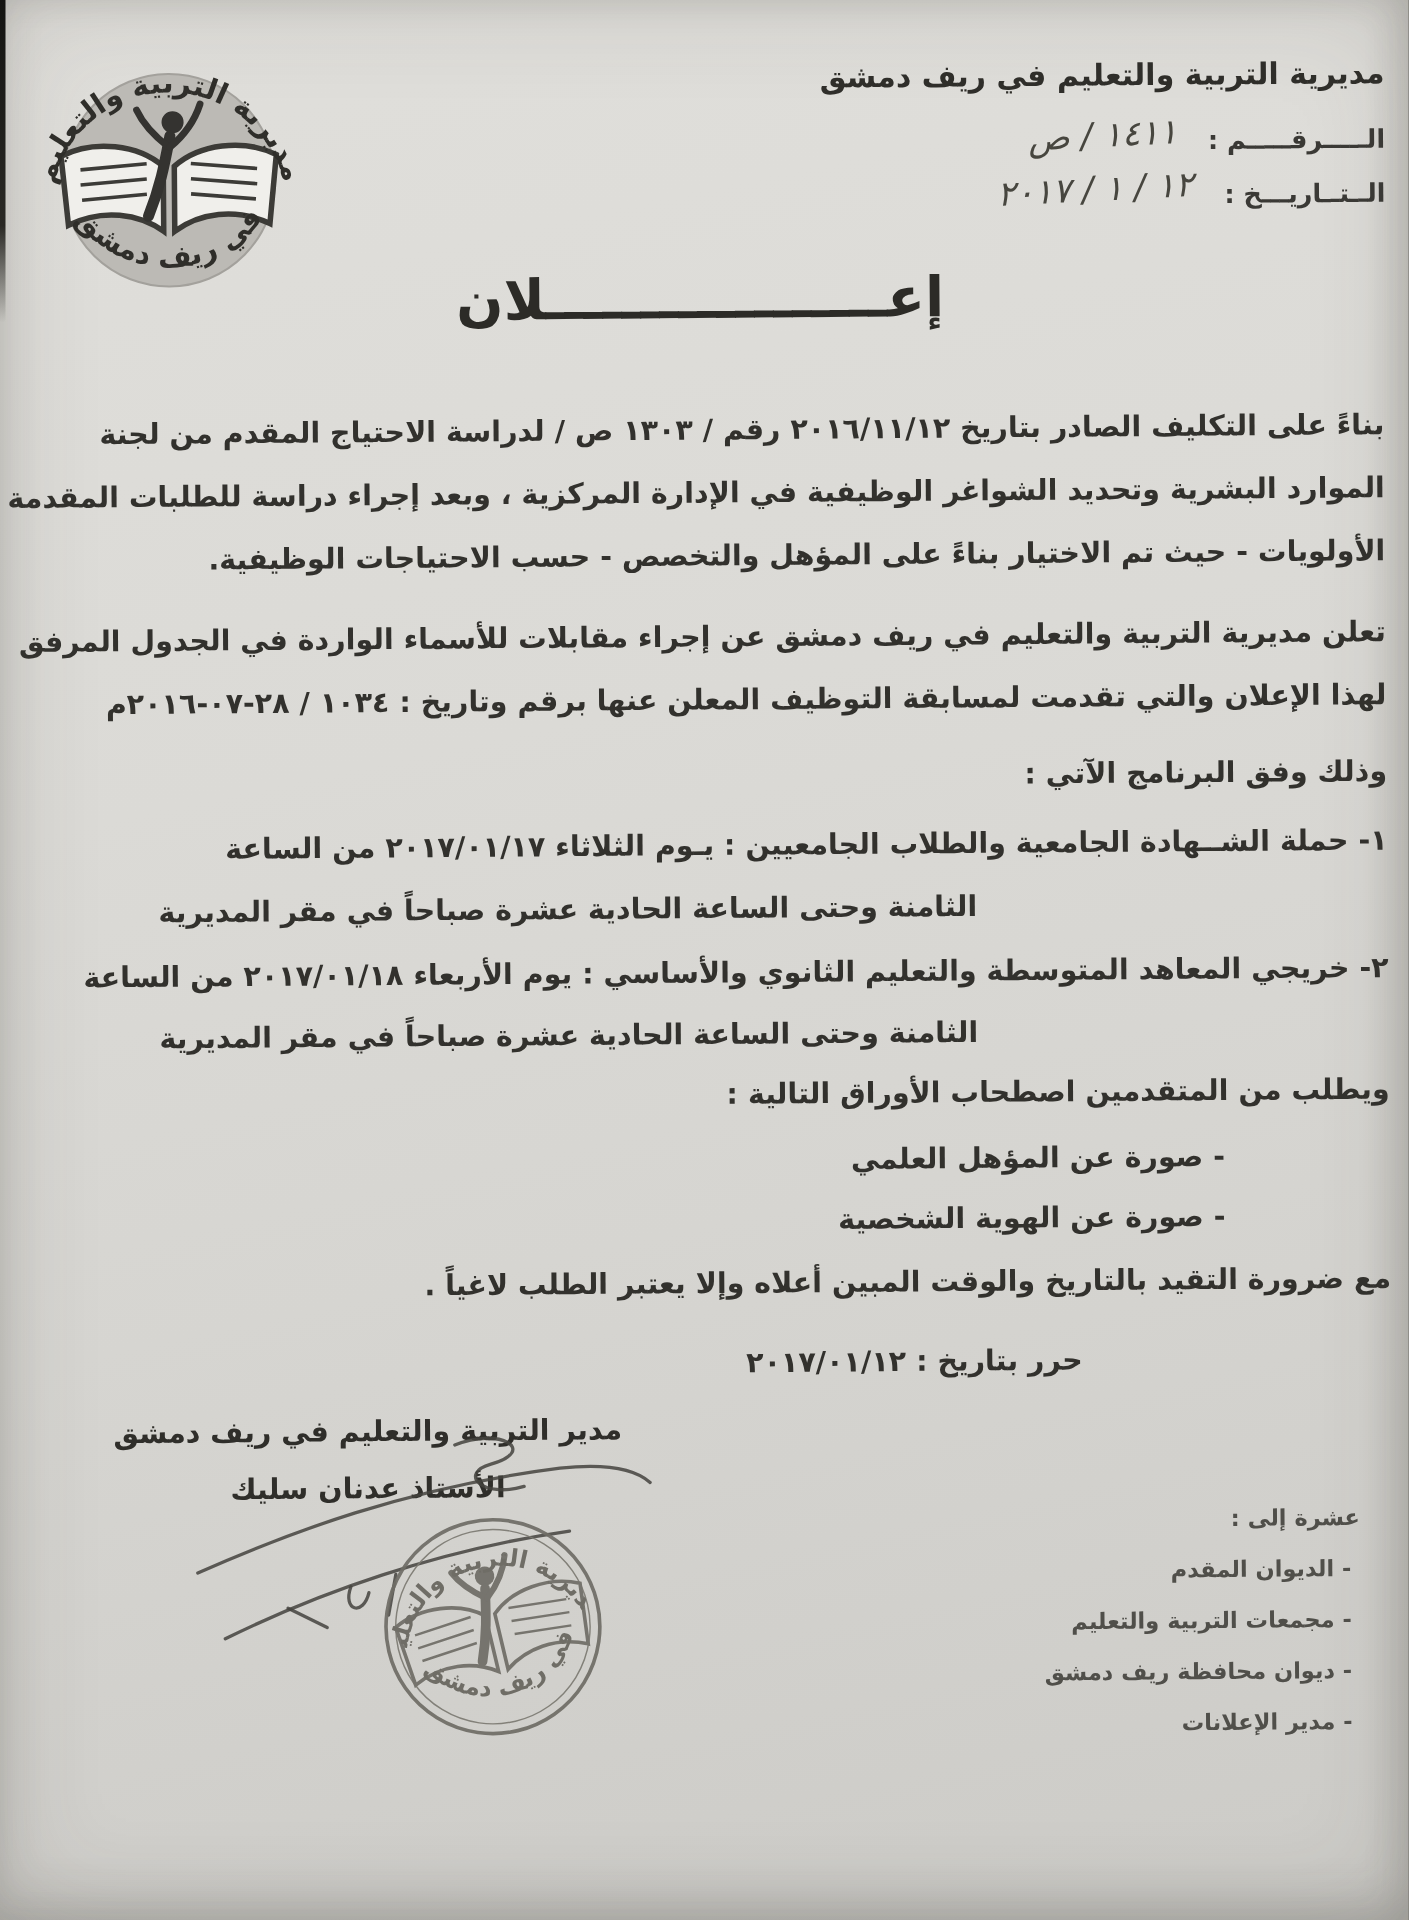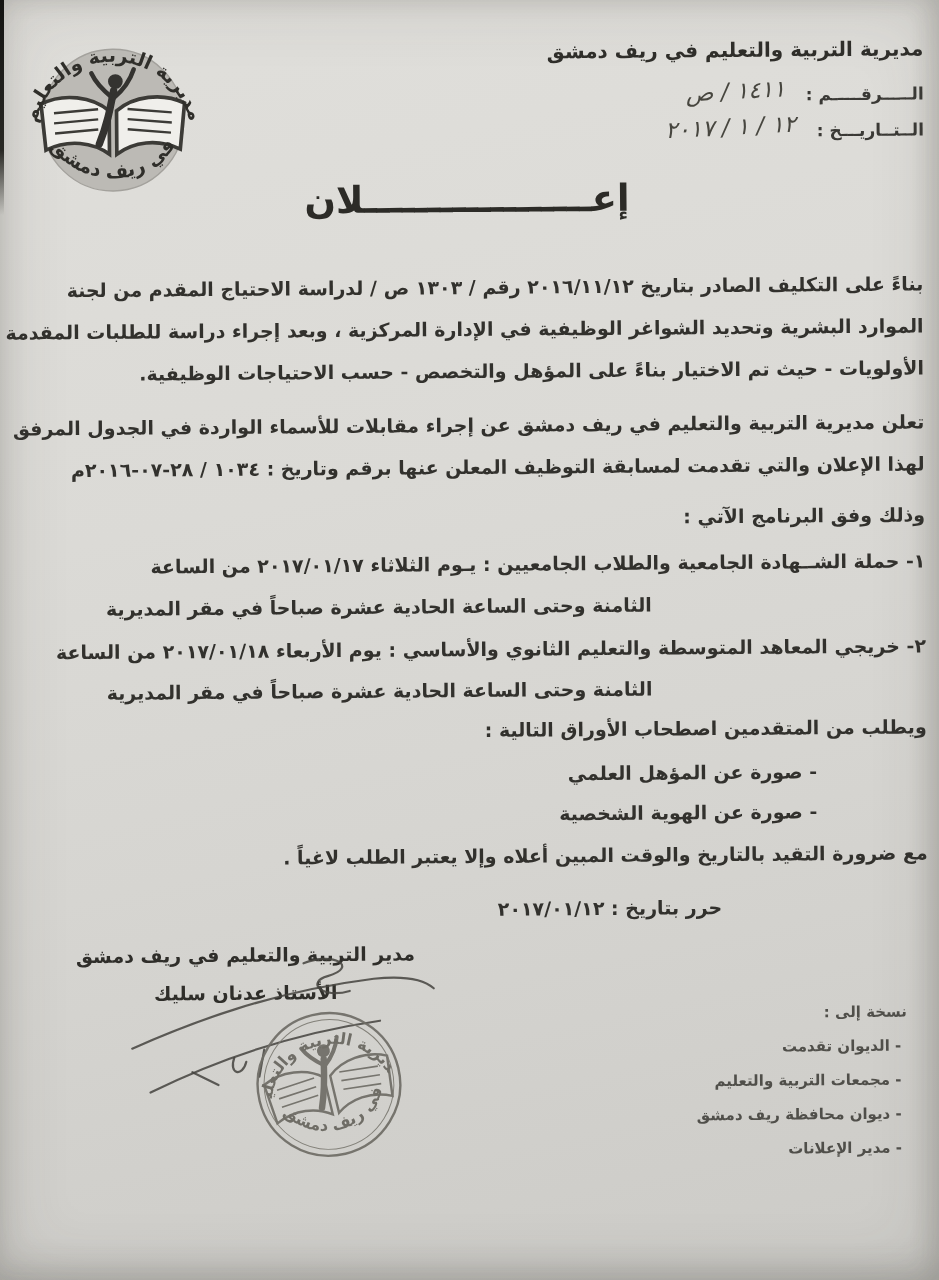--- a/index.html
+++ b/index.html
@@ -194,20 +194,20 @@
           <circle class="person-head" cx="103" cy="66" r="8"></circle>
           <path class="person-stroke" d="M 101 76 C 97 96 94 112 85 134" stroke-width="8" stroke-linecap="round"></path>
           <path class="person-stroke" d="M 100 84 C 90 76 82 68 77 57" stroke-width="5" stroke-linecap="round"></path>
           <path class="person-stroke" d="M 101 84 C 112 75 119 65 123 53" stroke-width="5" stroke-linecap="round"></path>
         </g>
         <text class="seal-arc"><textPath href="#arcT2" startOffset="50%" text-anchor="middle">مديرية التربية والتعليم</textPath></text>
         <text class="seal-arc"><textPath href="#arcB2" startOffset="50%" text-anchor="middle">في ريف دمشق</textPath></text>
       </svg>
     </div>
 
-    <div class="copies-label">نسخة إلى :</div>
-    <div class="copy-item c0">- الديوان تقدمت</div>
+    <div class="copies-label">عشرة إلى :</div>
+    <div class="copy-item c0">- الديوان المقدم</div>
     <div class="copy-item c1">- مجمعات التربية والتعليم</div>
     <div class="copy-item c2">- ديوان محافظة ريف دمشق</div>
     <div class="copy-item c3">- مدير الإعلانات</div>
 
   </div>
 </div>
 
 </body></html>

